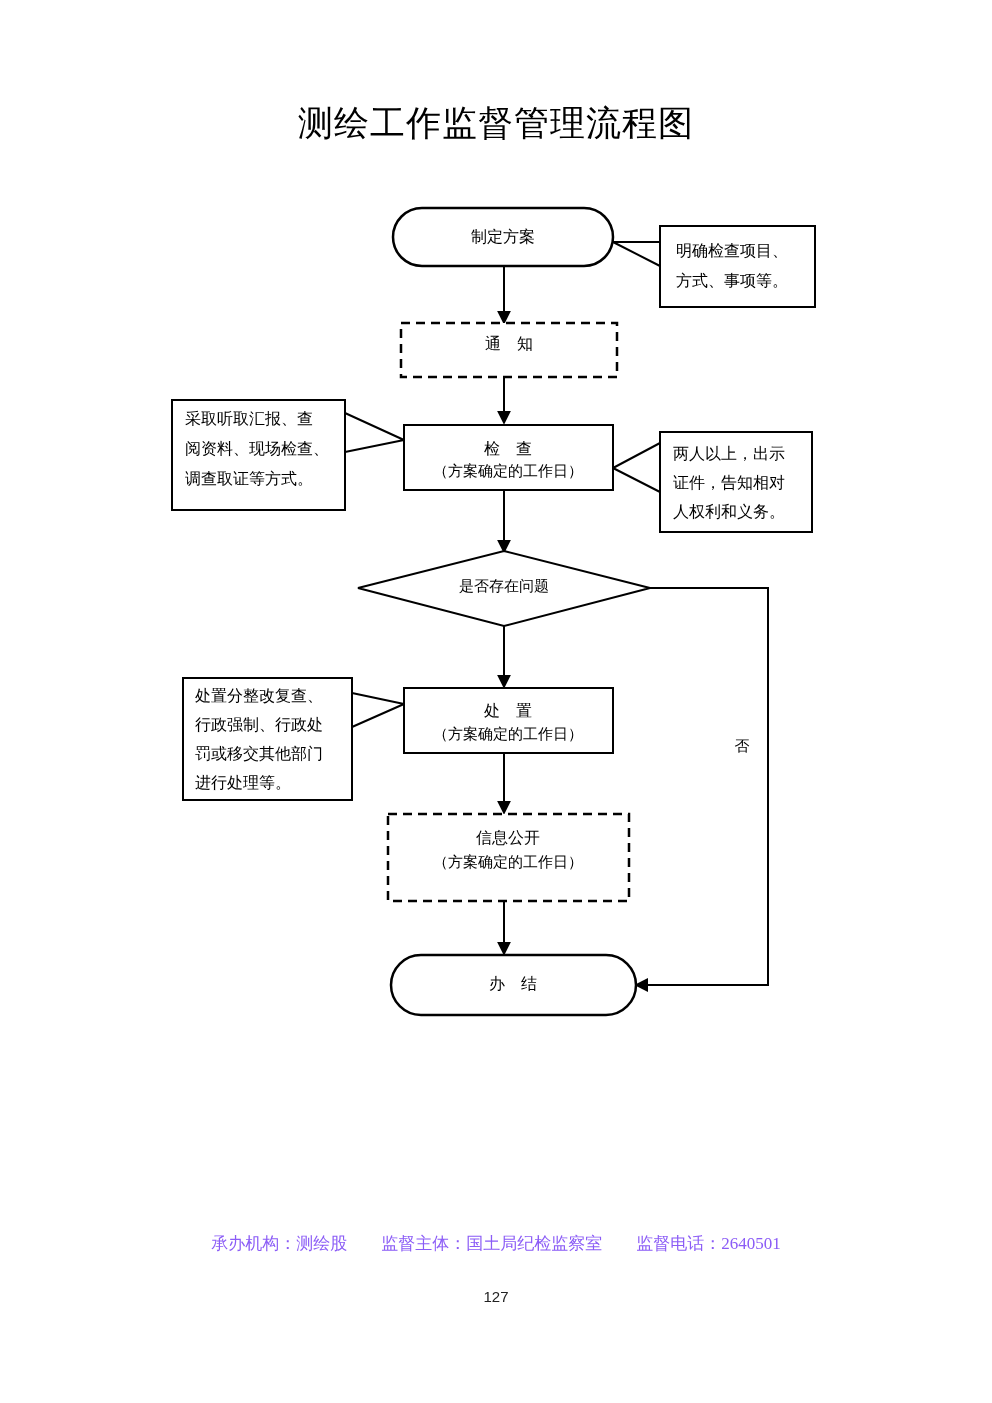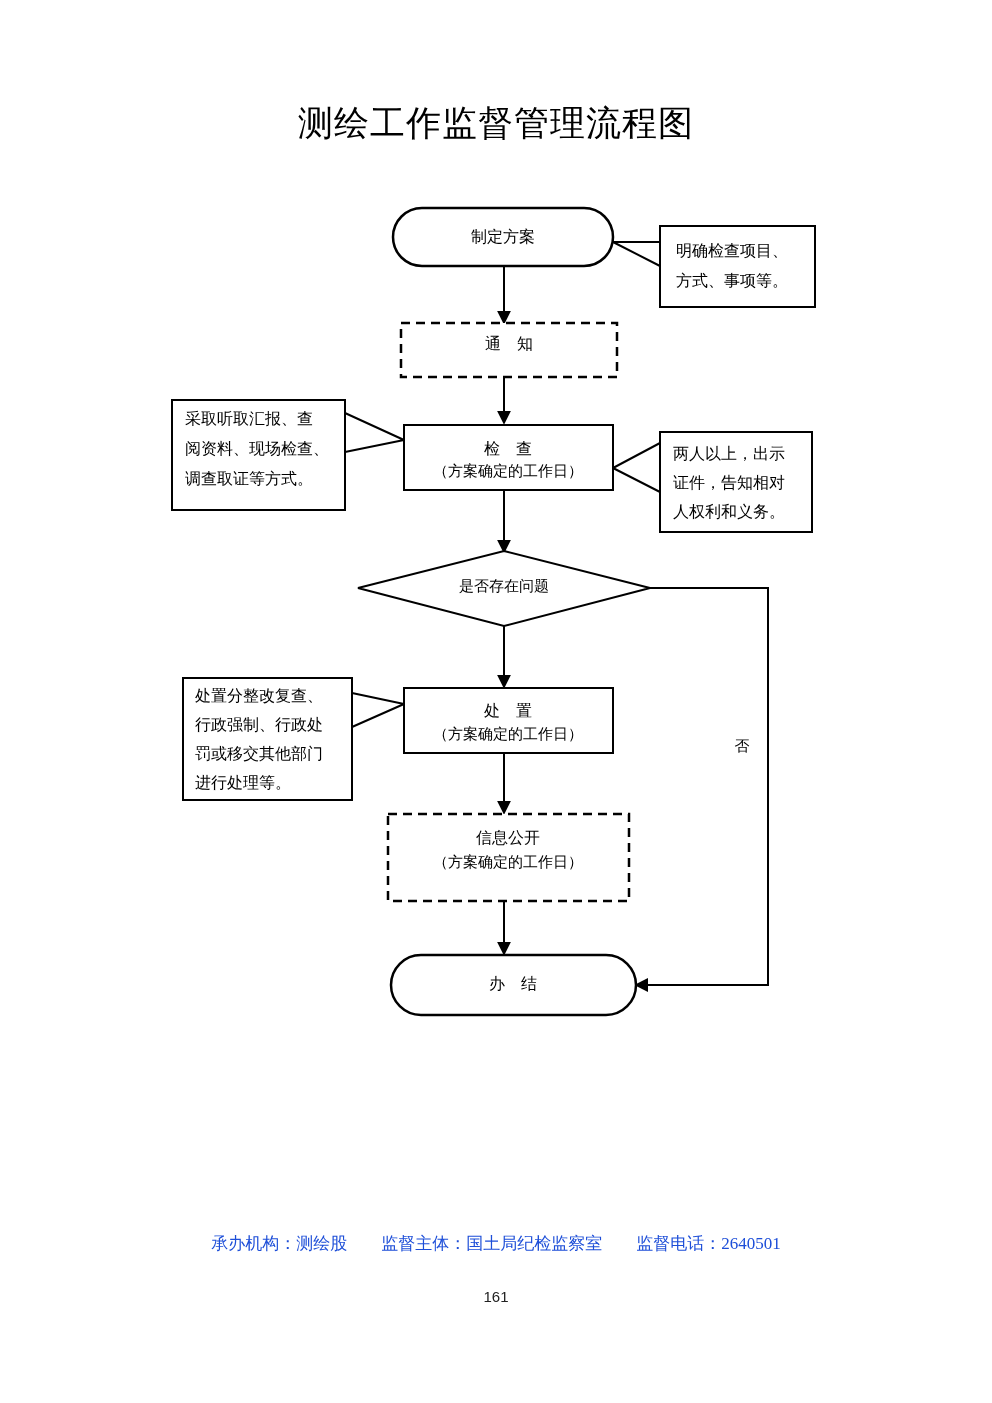--- a/index.html
+++ b/index.html
@@ -90,21 +90,21 @@
     stroke-width: 2;
     fill: none;
   }
   #footer {
     position: absolute;
     left: 0;
     top: 1232px;
     width: 992px;
     text-align: center;
     font-size: 17px;
-    color: #1d4ed8;
+    color: #8b5cf6;
     font-family: "Liberation Serif", "DejaVu Serif", serif;
     white-space: pre;
   }
   #page-number {
     position: absolute;
     left: 0;
     top: 1288px;
     width: 992px;
     text-align: center;
     font-size: 15px;
@@ -179,15 +179,15 @@
 
     <rect class="shape-solid" x="183" y="678" width="169" height="122"></rect>
     <path class="leader" d="M 352 693 L 404 704 M 352 727 L 404 704"></path>
     <text class="callout-text" x="195" y="697">处置分整改复查、</text>
     <text class="callout-text" x="195" y="726">行政强制、行政处</text>
     <text class="callout-text" x="195" y="755">罚或移交其他部门</text>
     <text class="callout-text" x="195" y="784">进行处理等。</text>
   </svg>
 
   <div id="footer">承办机构：测绘股        监督主体：国土局纪检监察室        监督电话：2640501</div>
-  <div id="page-number">161</div>
+  <div id="page-number">127</div>
 
 </div>
 
 </body></html>

